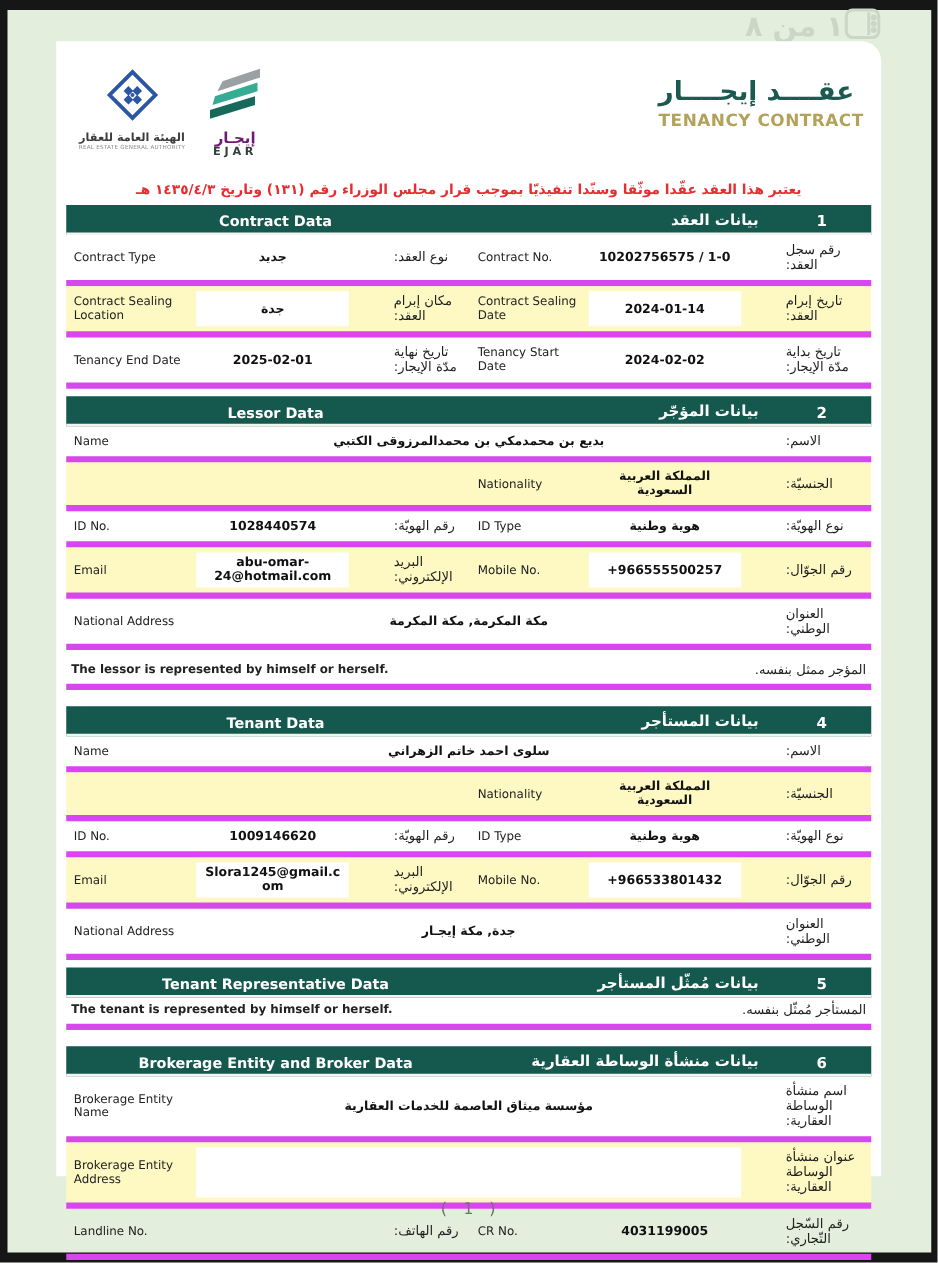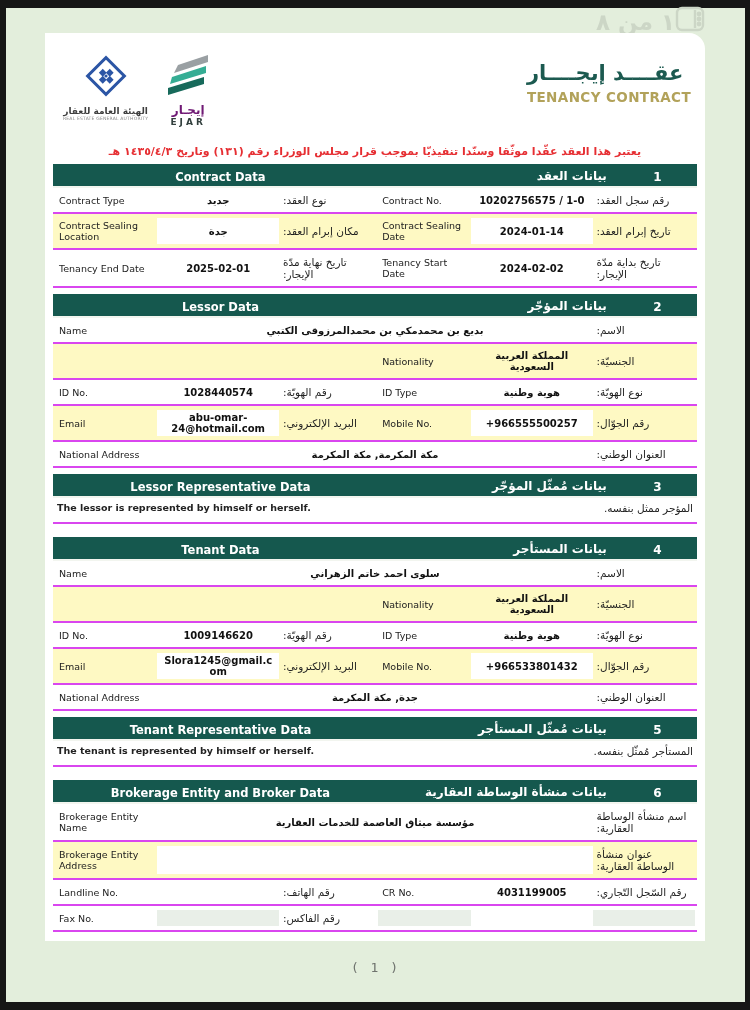--- a/index.html
+++ b/index.html
@@ -60,32 +60,32 @@
     border-bottom:2px solid #f2f5ef;
   }
   .sec-num { position:absolute; right:5.5%; top:6px; font-size:12px; font-weight:bold; }
   .sec-ar  { position:absolute; right:14%; top:5px; font-size:12px; font-weight:bold; direction:rtl; }
   .sec-en  { position:absolute; left:0; top:6px; width:52%; text-align:center; font-size:11.5px; font-weight:bold; }
 
   .row {
     display:grid;
     grid-template-columns:16% 19% 15.5% 14.5% 19% 16%;
     align-items:center;
-    border-bottom:2px solid #d946ef;
+    border-bottom:5px solid #d946ef;
     min-height:24px;
     padding:4px 2px;
   }
   .row.alt { background:#fef9c3; }
   .row.alt .cell.val { background:#ffffff; align-self:stretch; display:flex; align-items:center; justify-content:center; }
   .row.alt .cell.val.keep { background:transparent; }
   .row.fax .cell.val, .row.fax .cell.sp:nth-child(4), .row.fax .cell.sp:nth-child(6) { background:#e9efe8; align-self:stretch; }
   .cell { padding:2px 4px; }
   .cell.en { font-size:9.5px; color:#222; text-align:left; }
   .cell.val { font-size:10px; font-weight:bold; color:#111; text-align:center; word-break:break-word; }
-  .cell.ar { font-size:10.5px; color:#1f1f1f; text-align:left; direction:rtl; }
+  .cell.ar { font-size:10.5px; color:#1f1f1f; text-align:left; direction:rtl;margin-left:32px; }
   .span3 { grid-column:span 3; }
   .span4 { grid-column:span 4; }
   .row.note {
     display:flex; justify-content:space-between; align-items:flex-start;
     min-height:26px; padding:4px 4px;
   }
   .note-en { font-size:9.5px; font-weight:bold; color:#222; }
   .note-ar { font-size:10.5px; color:#1f1f1f; direction:rtl; }
 
   .footer-page {
@@ -217,25 +217,20 @@
         <span class="cell ar" lang="ar">رقم الجوّال:</span>
       </div>
       <div class="row">
         <span class="cell en">National Address</span>
         <span class="cell val span4">مكة المكرمة, مكة المكرمة</span>
         <span class="cell ar" lang="ar">العنوان الوطني:</span>
       </div>
     </div>
 
     <div class="section">
-      <div class="sec-header">
-        <span class="sec-en">Lessor Representative Data</span>
-        <span class="sec-ar" lang="ar">بيانات مُمثّل المؤجّر</span>
-        <span class="sec-num">3</span>
-      </div>
       <div class="row note">
         <span class="note-en">The lessor is represented by himself or herself.</span>
         <span class="note-ar" lang="ar">المؤجر ممثل بنفسه.</span>
       </div>
     </div>
 
     <div class="section gap">
       <div class="sec-header">
         <span class="sec-en">Tenant Data</span>
         <span class="sec-ar" lang="ar">بيانات المستأجر</span>
@@ -263,21 +258,21 @@
       <div class="row alt">
         <span class="cell en">Email</span>
         <span class="cell val">Slora1245@gmail.com</span>
         <span class="cell ar" lang="ar">البريد الإلكتروني:</span>
         <span class="cell en">Mobile No.</span>
         <span class="cell val">+966533801432</span>
         <span class="cell ar" lang="ar">رقم الجوّال:</span>
       </div>
       <div class="row">
         <span class="cell en">National Address</span>
-        <span class="cell val span4">جدة, مكة المكرمة</span>
+        <span class="cell val span4">جدة, مكة إيجـار</span>
         <span class="cell ar" lang="ar">العنوان الوطني:</span>
       </div>
     </div>
 
     <div class="section">
       <div class="sec-header">
         <span class="sec-en">Tenant Representative Data</span>
         <span class="sec-ar" lang="ar">بيانات مُمثّل المستأجر</span>
         <span class="sec-num">5</span>
       </div>

